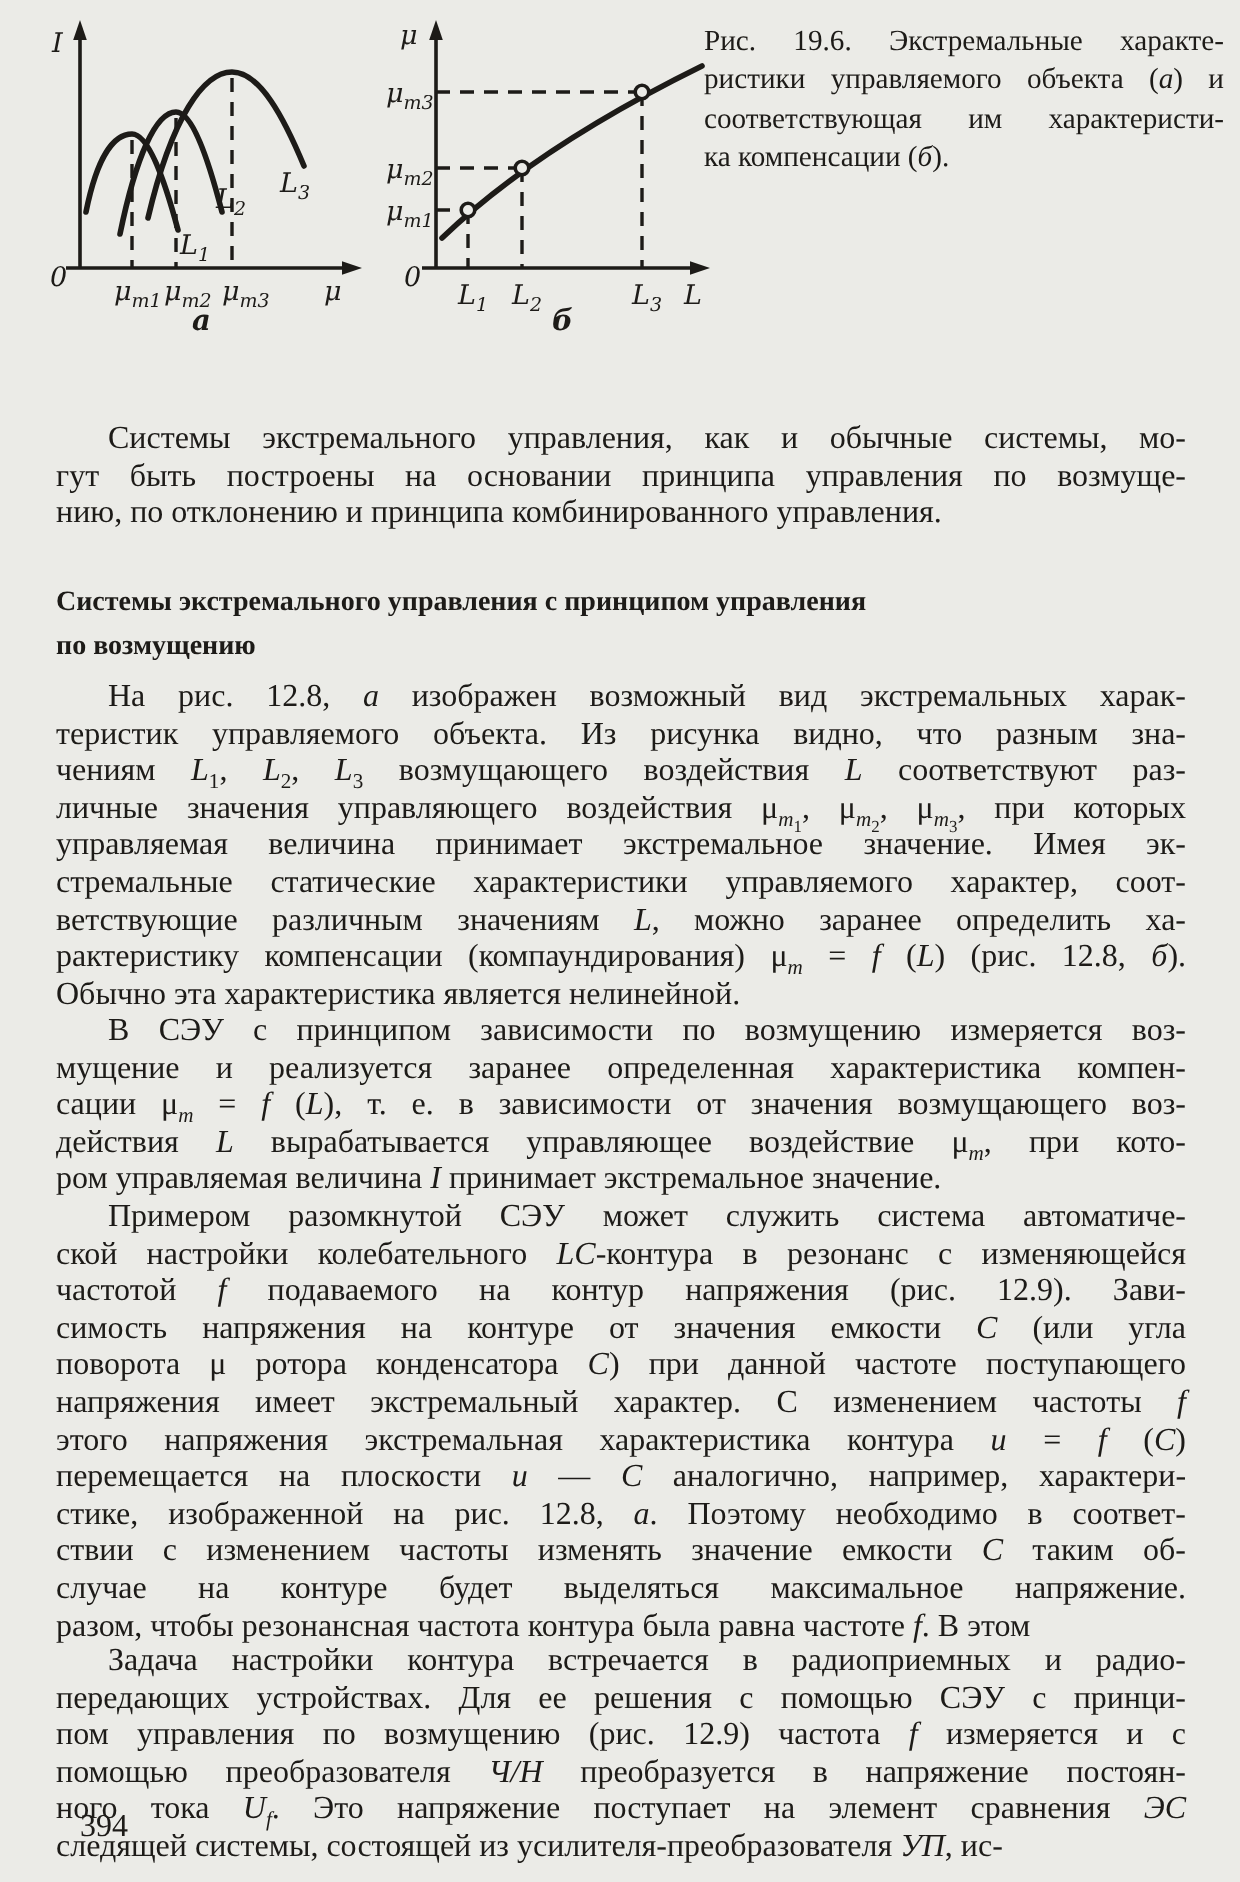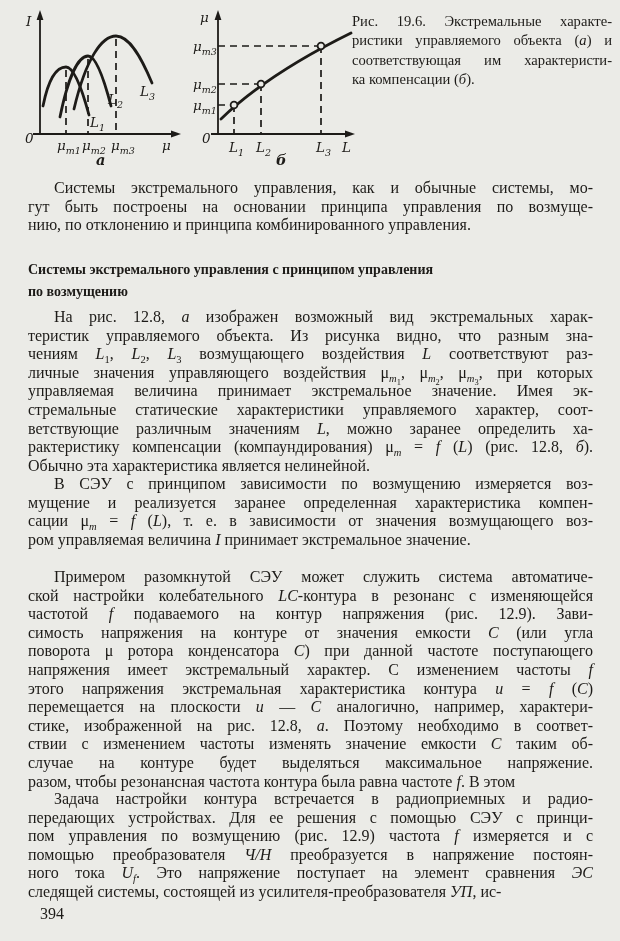--- a/index.html
+++ b/index.html
@@ -5,21 +5,21 @@
   html,body { margin:0; padding:0; }
   .page {
     position:relative;
     width:620px; height:941px;
     background:#ebebe7;
     font-family:"Liberation Serif","DejaVu Serif",serif;
     color:#1d1b18;
     overflow:hidden;
   }
   .block { position:absolute; left:28px; width:565px;
-           font-size:16px; line-height:18.6px; }
+           font-size:16px; line-height:18.6px;margin-top:32px; }
   .tl { text-align:justify; text-align-last:justify; }
   .para .tl:first-child { text-indent:26px; }
   .para .tl:last-child { text-align-last:left; }
   .heading { font-weight:bold; font-size:14px; line-height:21.5px; }
   .heading .tl { text-align-last:left; }
   .caption { position:absolute; left:352px; top:12px; width:260px;
              font-size:14.6px; line-height:19.4px; }
   .caption .tl:last-child { text-align-last:left; }
   sub { font-size:0.66em; line-height:0; }
   sub sub { font-size:0.8em; }
@@ -142,20 +142,21 @@
       <div class="tl">стремальные статические характеристики управляемого характер, соот-</div>
       <div class="tl">ветствующие различным значениям <i>L</i>, можно заранее определить ха-</div>
       <div class="tl">рактеристику компенсации (компаундирования) μ<sub><i>m</i></sub> = <i>f</i> (<i>L</i>) (рис. 12.8, <i>б</i>).</div>
       <div class="tl">Обычно эта характеристика является нелинейной.</div>
     </div>
 
   <div class="block para" style="top:475px">
       <div class="tl">В СЭУ с принципом зависимости по возмущению измеряется воз-</div>
       <div class="tl">мущение и реализуется заранее определенная характеристика компен-</div>
       <div class="tl">сации μ<sub><i>m</i></sub> = <i>f</i> (<i>L</i>), т. е. в зависимости от значения возмущающего воз-</div>
+      <div class="tl">действия <i>L</i> вырабатывается управляющее воздействие μ<sub><i>m</i></sub>, при кото-</div>
       <div class="tl">ром управляемая величина <i>I</i> принимает экстремальное значение.</div>
     </div>
 
   <div class="block para" style="top:568px">
       <div class="tl">Примером разомкнутой СЭУ может служить система автоматиче-</div>
       <div class="tl">ской настройки колебательного <i>LC</i>-контура в резонанс с изменяющейся</div>
       <div class="tl">частотой <i>f</i> подаваемого на контур напряжения (рис. 12.9). Зави-</div>
       <div class="tl">симость напряжения на контуре от значения емкости <i>C</i> (или угла</div>
       <div class="tl">поворота μ ротора конденсатора <i>C</i>) при данной частоте поступающего</div>
       <div class="tl">напряжения имеет экстремальный характер. С изменением частоты <i>f</i></div>

